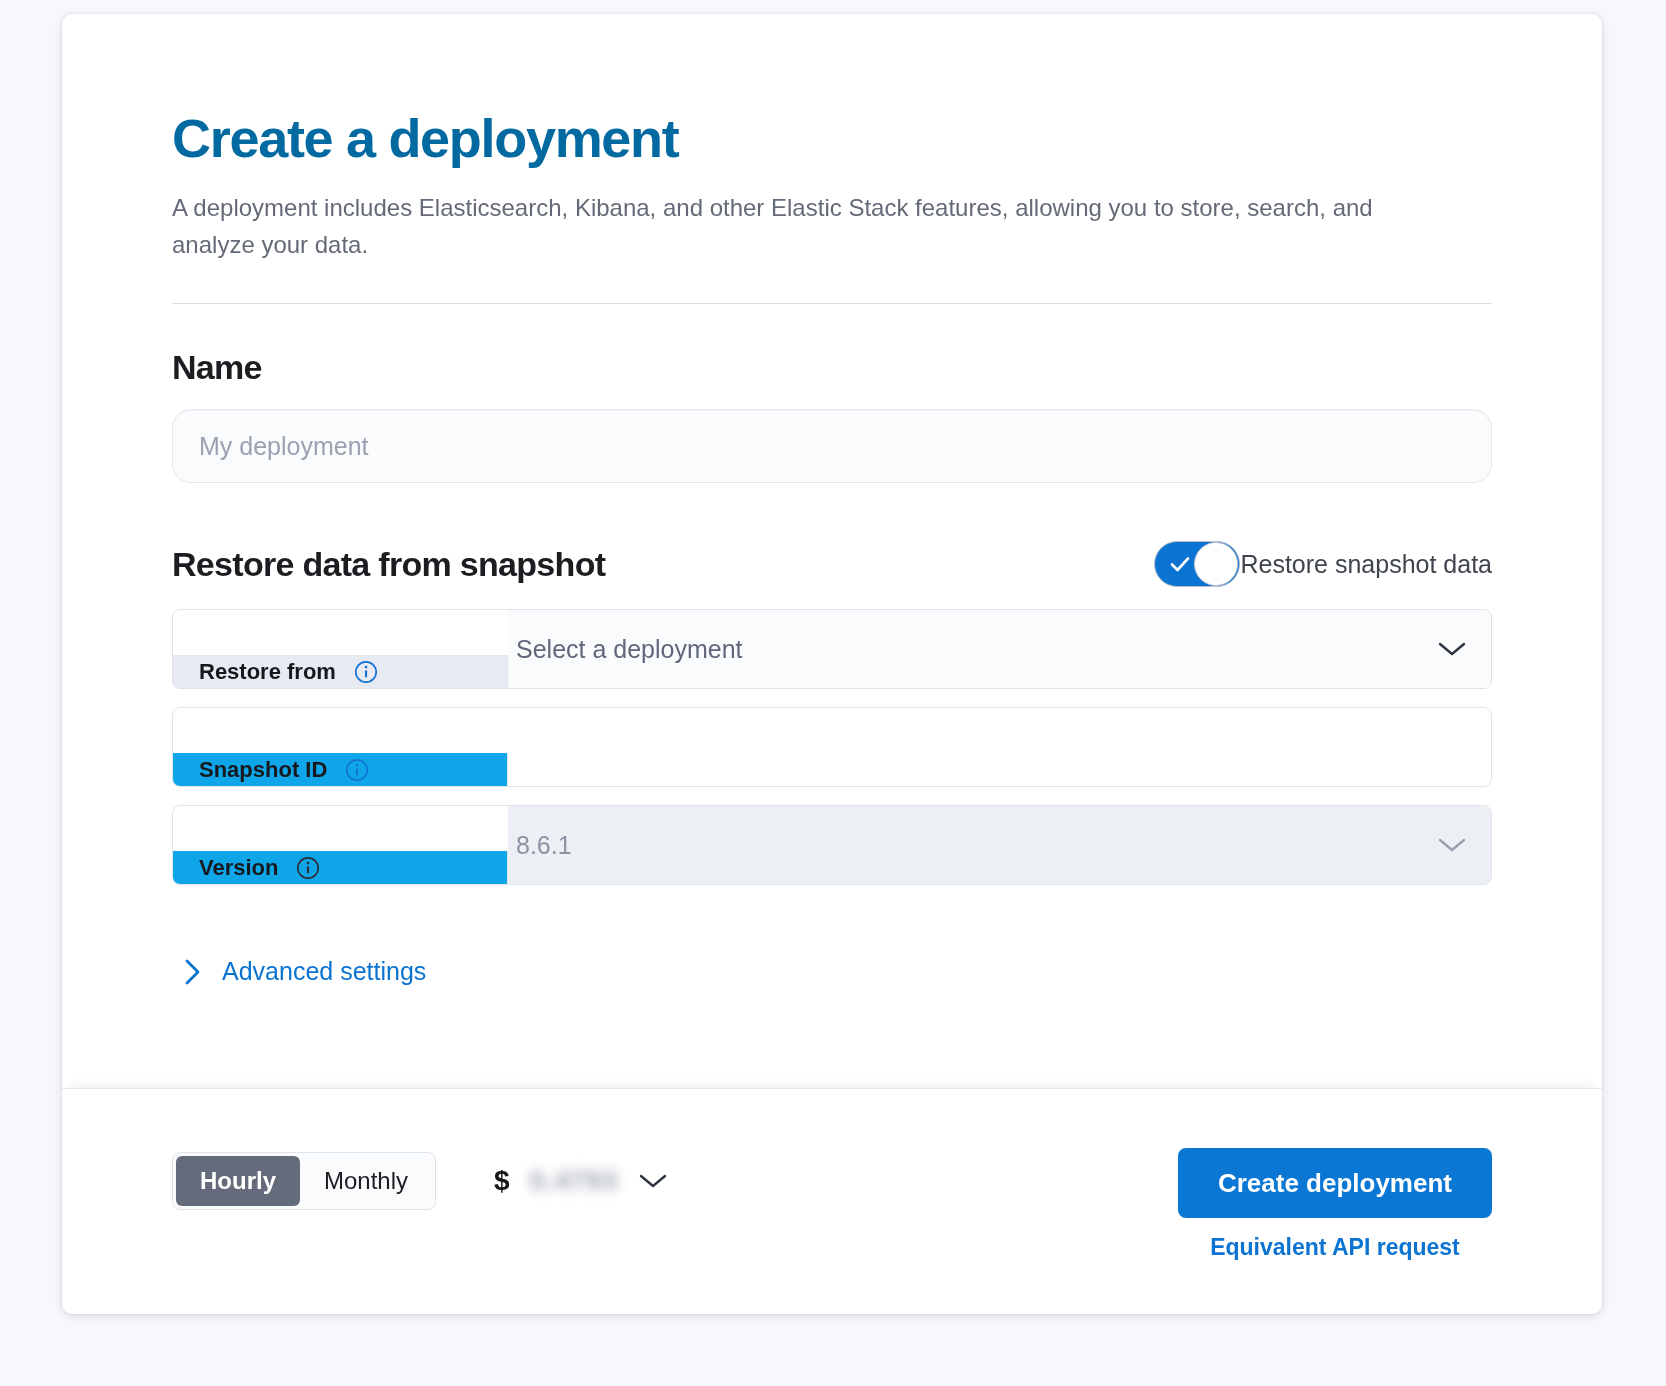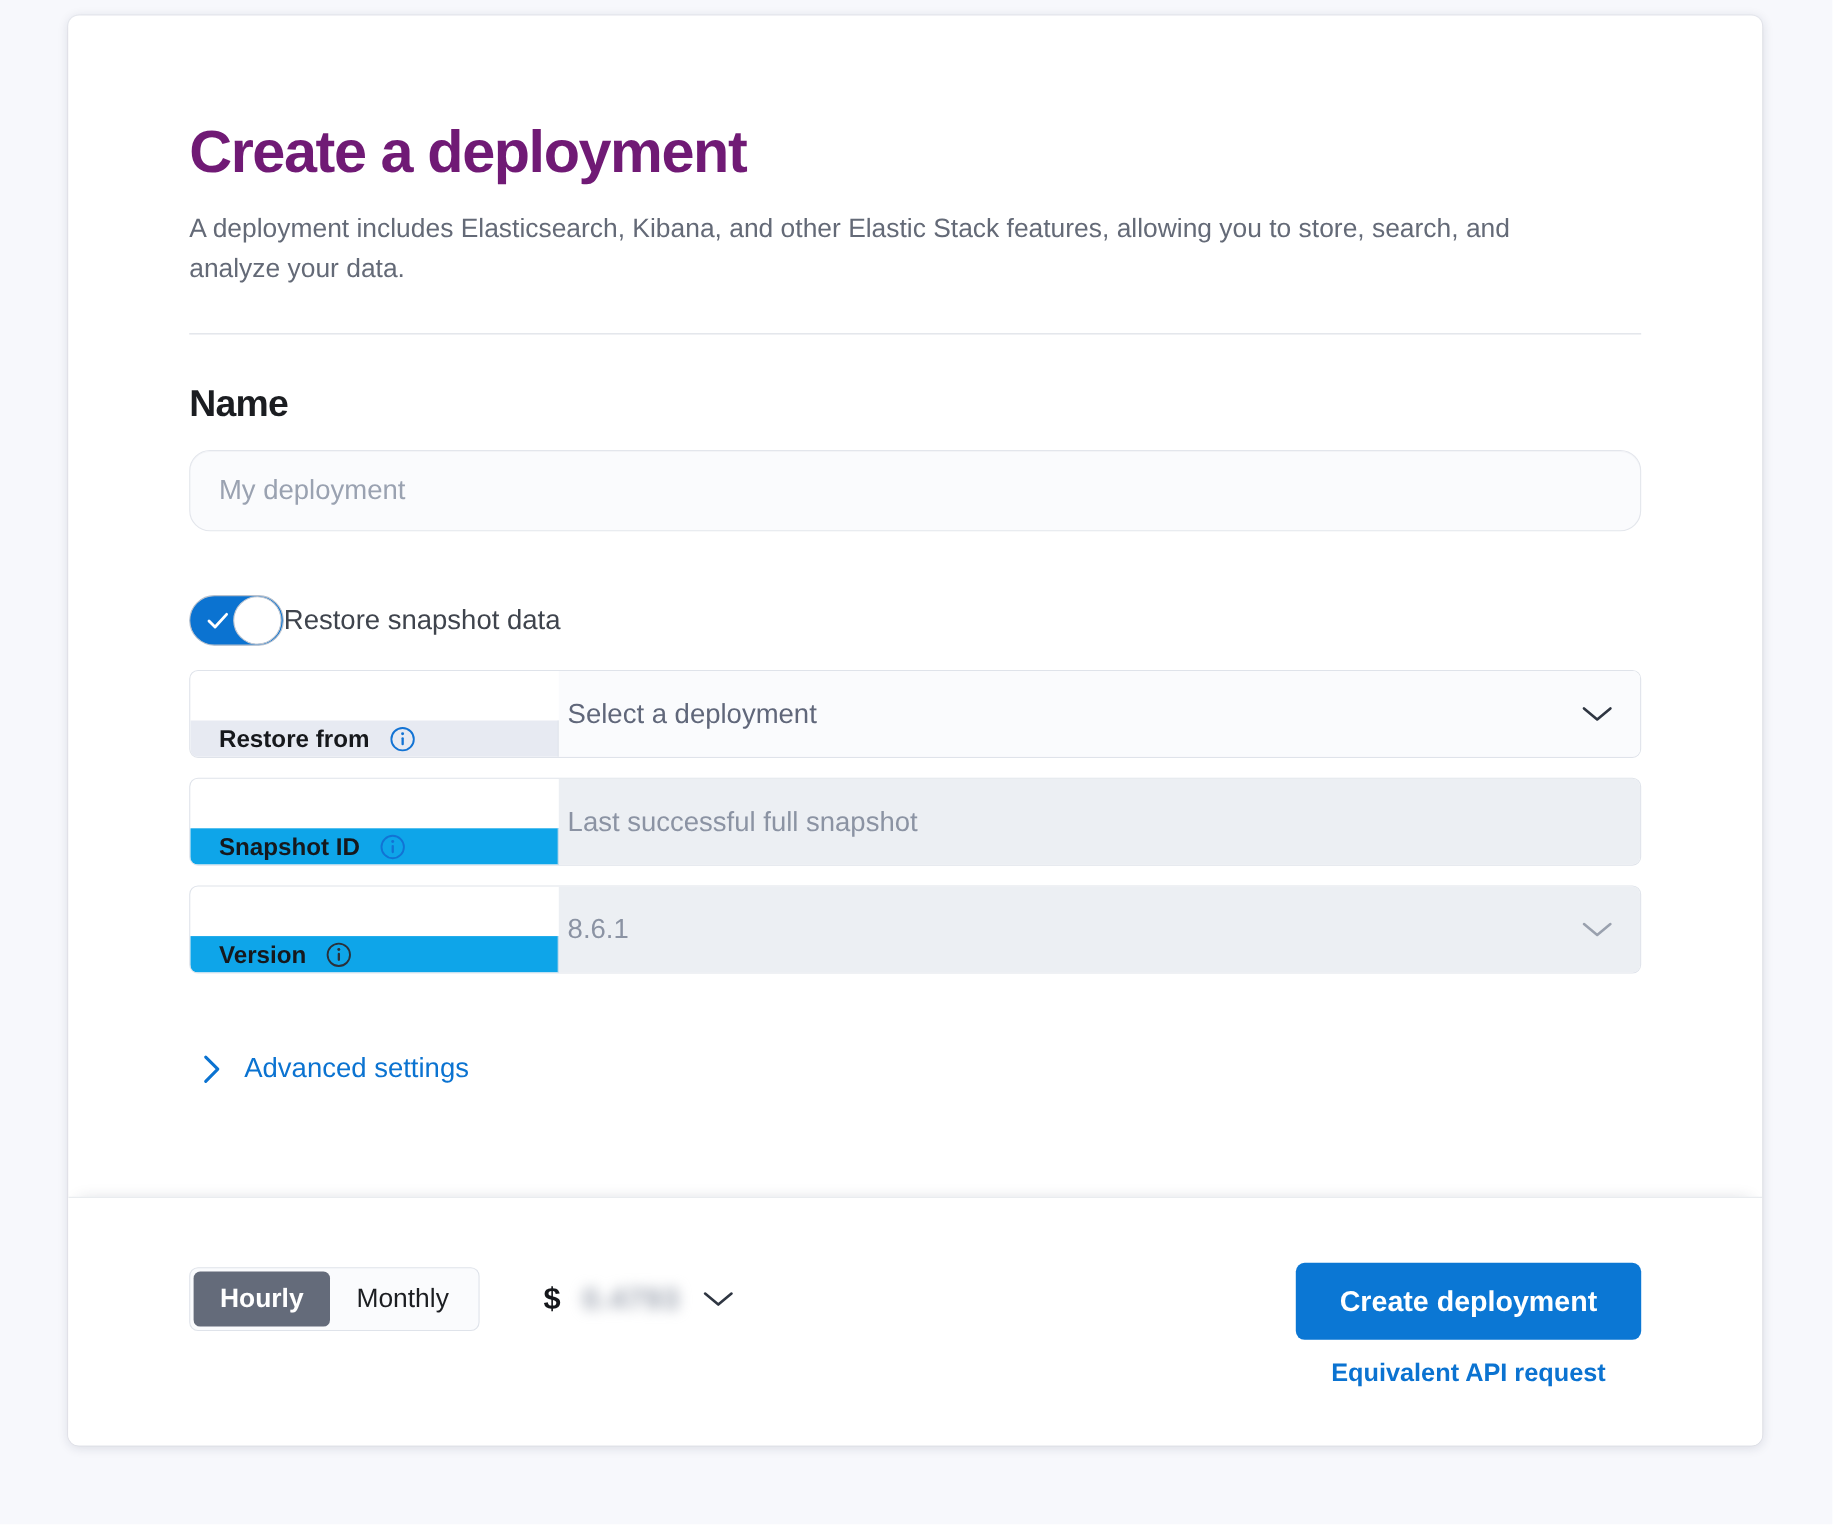--- a/index.html
+++ b/index.html
@@ -40,21 +40,21 @@
     width: 1320px;
     margin: 0 auto;
     padding-left: 0px;
   }
 
   
   .title {
     font-size: 54px;
     font-weight: 700;
     letter-spacing: -1.3px;
-    color: #701a75;
+    color: #0369a1;
     margin: 0 0 22px 0;
     line-height: 1.05;
   }
   .subtitle {
     font-size: 24px;
     line-height: 1.55;
     color: #646a77;
     max-width: 1290px;
     margin: 0;
     font-weight: 400;
@@ -270,20 +270,21 @@
         <h1 class="title">Create a deployment</h1>
         <p class="subtitle">A deployment includes Elasticsearch, Kibana, and other Elastic Stack features, allowing you to store, search, and analyze your data.</p>
         <div class="divider"></div>
 
         <h2 class="section-head">Name</h2>
         <div class="text-input">
           <span>My deployment</span>
         </div>
 
         <div class="snap-head-row">
+          <h2 class="section-head">Restore data from snapshot</h2>
           <div class="toggle-wrap">
             <div class="switch">
               <svg class="check" viewBox="0 0 24 24" fill="none">
                 <path d="M4 12.5 L9.5 18 L20 6.5" stroke="#ffffff" stroke-width="2.6" stroke-linecap="round" stroke-linejoin="round"></path>
               </svg>
               <div class="knob"></div>
             </div>
             <span class="toggle-label">Restore snapshot data</span>
           </div>
         </div>
@@ -309,23 +310,20 @@
 
           <div class="form-row disabled">
             <div class="row-label">
               <span>Snapshot ID</span>
               <svg class="info-icon" viewBox="0 0 24 24">
                 <circle cx="12" cy="12" r="10.2" fill="none" stroke="#1273d4" stroke-width="1.7"></circle>
                 <circle cx="12" cy="7.1" r="1.35" fill="#1273d4"></circle>
                 <rect x="11" y="10.2" width="2.1" height="7.4" rx="1" fill="#1273d4"></rect>
               </svg>
             </div>
-            <div class="row-field">
-              <span>Last successful full snapshot</span>
-            </div>
           </div>
 
           <div class="form-row disabled">
             <div class="row-label">
               <span>Version</span>
               <svg class="info-icon" viewBox="0 0 24 24">
                 <circle cx="12" cy="12" r="10.2" fill="none" stroke="#2b3039" stroke-width="1.7"></circle>
                 <circle cx="12" cy="7.1" r="1.35" fill="#2b3039"></circle>
                 <rect x="11" y="10.2" width="2.1" height="7.4" rx="1" fill="#2b3039"></rect>
               </svg>

